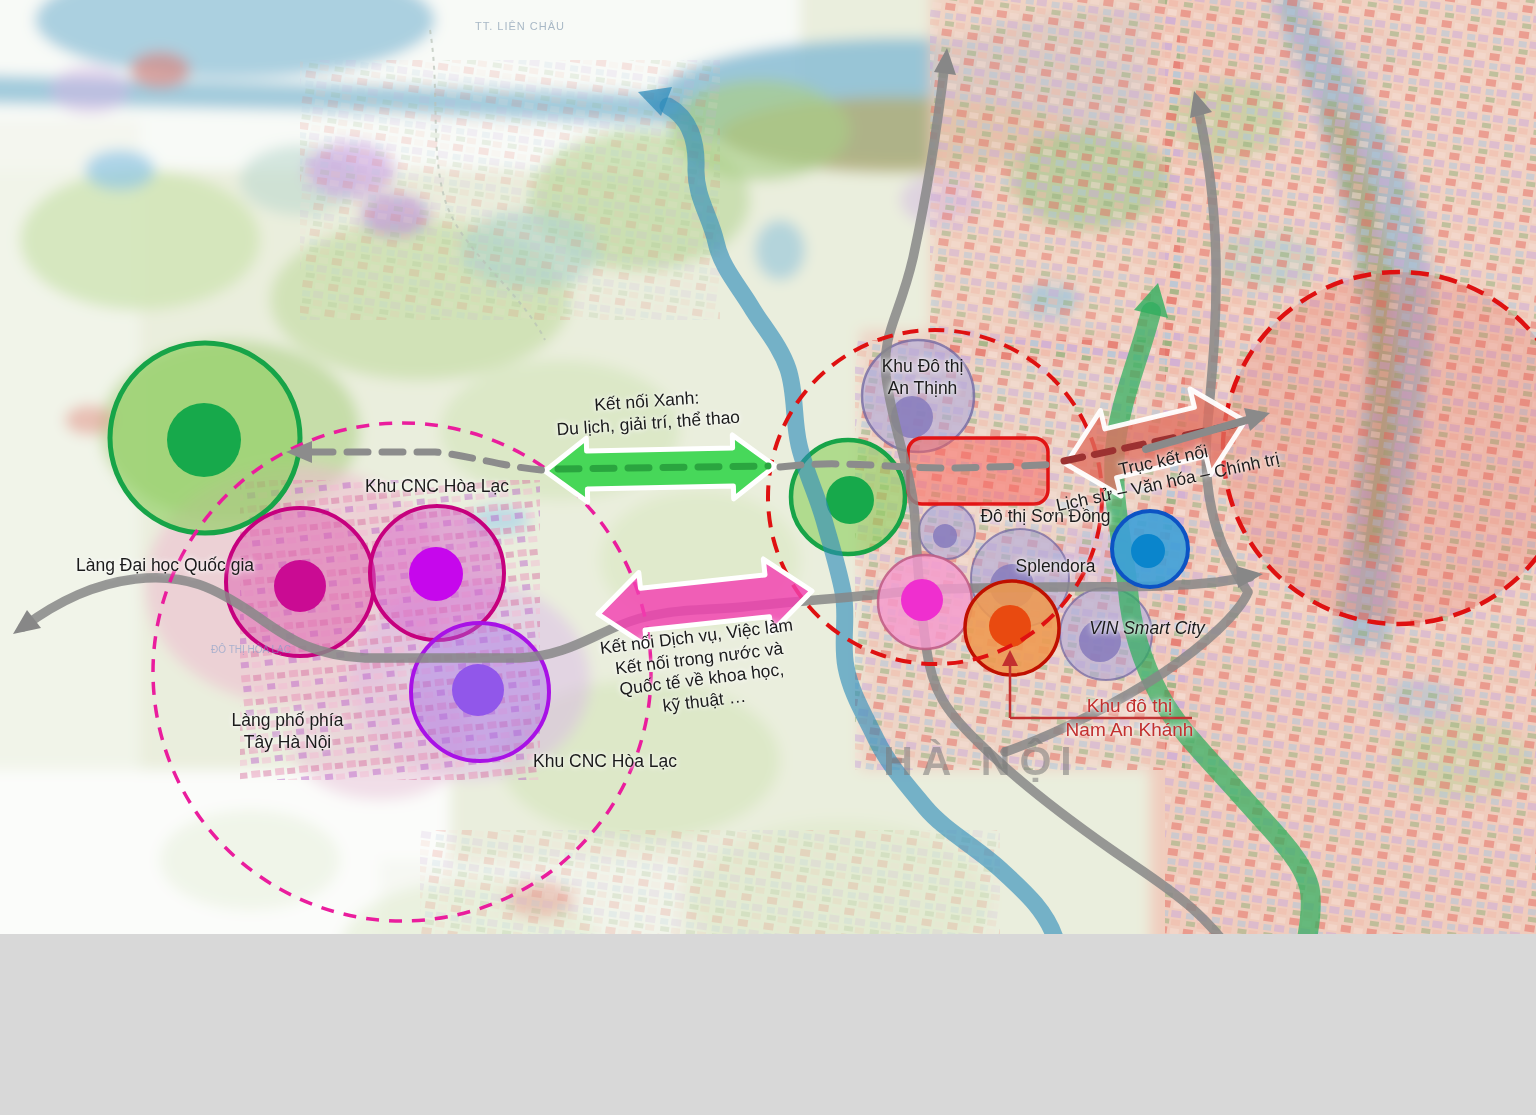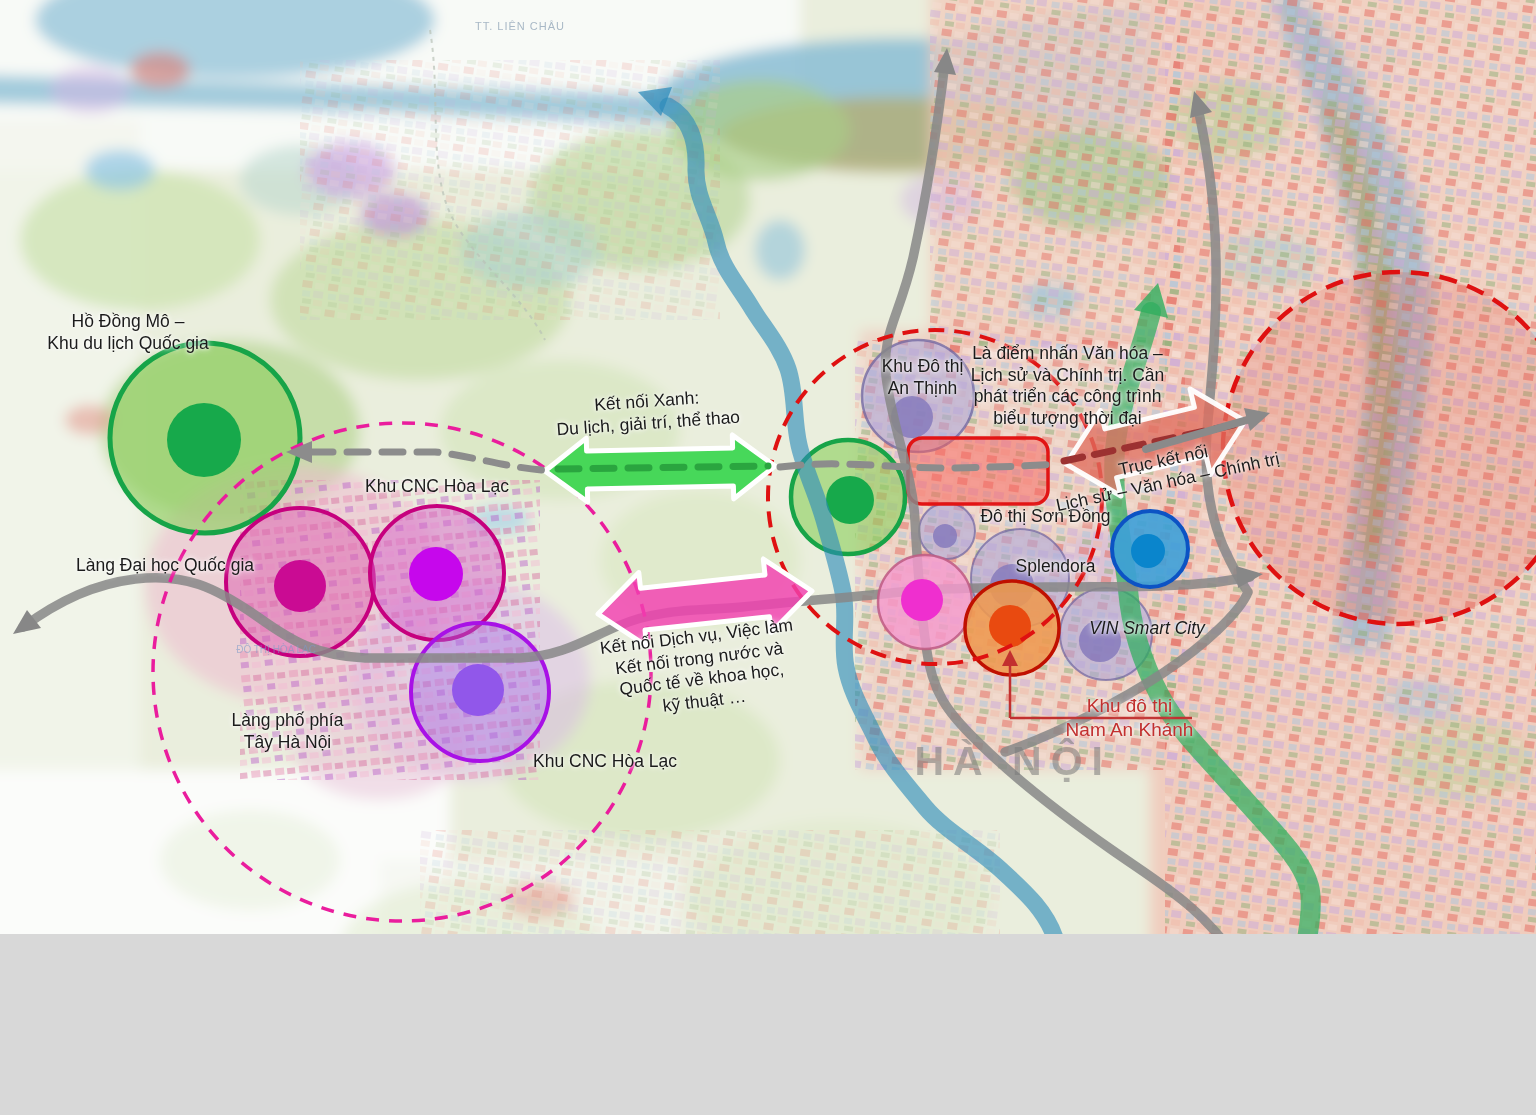--- a/index.html
+++ b/index.html
@@ -157,42 +157,36 @@
         <path d="M 1064,461 L 1238,424" fill="none" stroke="#9c3131" stroke-width="7" stroke-dasharray="19 12" stroke-linecap="round" stroke-linejoin="round"></path>
         <path d="M 1146,449 L 1254,418" fill="none" stroke="#8a8a8a" stroke-width="8" stroke-linecap="round" stroke-linejoin="round"></path>
         <polygon points="286,452 312,441 312,463" fill="#8c8c8c"></polygon>
         <polygon points="1270,413 1250,431 1244,408" fill="#8a8a8a"></polygon>
         <path d="M 1010,718 L 1192,718 M 1010,718 L 1010,660" fill="none" stroke="#c2302f" stroke-width="2.5" stroke-linecap="butt" stroke-linejoin="round"></path>
         <polygon points="1010,650 1002,666 1018,666" fill="#c2302f"></polygon>
       </g>
   </svg>
 
   <div class="lbl faint" style="left:460px;top:20px;width:120px;font-size:11px;color:rgba(115,140,165,.6);letter-spacing:1px;">TT. LIÊN CHÂU</div>
-  <div class="lbl" style="left:18px;top:311px;width:220px;">Hồ Đồng Mô –
-Khu du lịch Quốc gia</div>
   <div class="lbl" style="left:352px;top:476px;width:170px;">Khu CNC Hòa Lạc</div>
   <div class="lbl" style="left:75px;top:555px;width:180px;">Làng Đại học Quốc gia</div>
   <div class="lbl" style="left:550px;top:391px;width:195px;transform:rotate(-4deg);">Kết nối Xanh:
 Du lịch, giải trí, thể thao</div>
   <div class="lbl" style="left:220px;top:710px;width:135px;">Làng phố phía
 Tây Hà Nội</div>
   <div class="lbl" style="left:520px;top:751px;width:170px;">Khu CNC Hòa Lạc</div>
   <div class="lbl" style="left:588px;top:626px;width:225px;transform:rotate(-7deg);">Kết nối Dịch vụ, Việc làm
 Kết nối trong nước và
 Quốc tế về khoa học,
 kỹ thuật …</div>
   <div class="lbl" style="left:870px;top:356px;width:105px;">Khu Đô thị
 An Thịnh</div>
-  <div class="lbl" style="left:965px;top:343px;width:205px;">Là điểm nhấn Văn hóa –
-Lịch sử và Chính trị. Cần
-phát triển các công trình
-biểu tượng thời đại</div>
   <div class="lbl" style="left:945px;top:506px;width:145px;margin-left:28px;">Đô thị Sơn Đồng</div>
   <div class="lbl" style="left:1008px;top:556px;width:95px;">Splendora</div>
   <div class="lbl" style="left:1048px;top:450px;width:235px;transform:rotate(-12deg);">Trục kết nối
 Lịch sử – Văn hóa – Chính trị</div>
   <div class="lbl" style="left:1082px;top:618px;width:130px;font-style:italic;">VIN Smart City</div>
   <div class="lbl red" style="left:1052px;top:694px;width:155px;">Khu đô thị
 Nam An Khánh</div>
-  <div class="lbl bigcity" style="left:852px;top:736px;width:260px;text-align:right;">HÀ NỘI</div>
-  <div class="lbl faint" style="left:186px;top:644px;width:130px;font-size:10px;color:rgba(125,155,200,.6);text-align:right;">ĐÔ THỊ HÒA LẠC</div>
+  <div class="lbl bigcity" style="left:852px;top:736px;width:260px;text-align:center;">HÀ NỘI</div>
+  <div class="lbl faint" style="left:186px;top:644px;width:130px;font-size:10px;color:rgba(125,155,200,.6);text-align:center;">ĐÔ THỊ HÒA LẠC</div>
   <div class="lbl faint" style="left:6px;top:1054px;width:130px;font-size:14px;font-weight:bold;color:rgba(168,176,186,.75);letter-spacing:2px;text-align:left;">H.KỲ SƠN</div>
 </div>
 
 </body></html>

